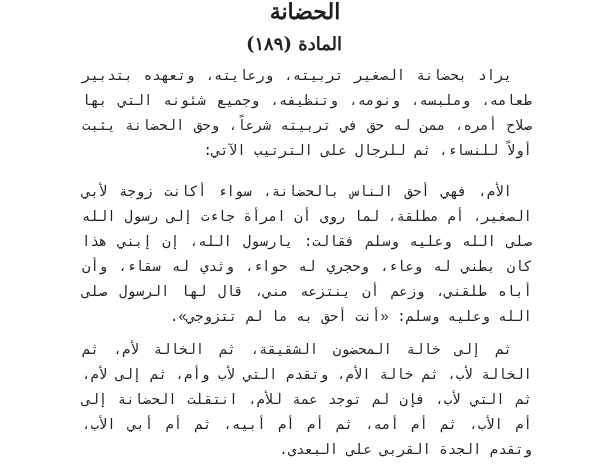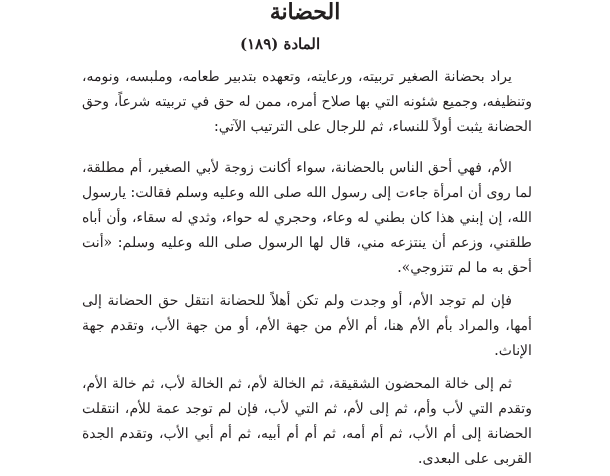--- a/index.html
+++ b/index.html
@@ -30,49 +30,49 @@
       width: 610px;
       text-align: center;
       font-size: 22px;
       font-weight: bold;
       line-height: 30px;
       direction: rtl;
     }
     .subtitle {
       position: absolute;
       top: 33px;
-      left: 0;
+      left: 14px;
       width: 560px;
       text-align: center;
-      font-size: 15px;
+      font-size: 18px;
       font-weight: bold;
       line-height: 22px;
       direction: rtl;
     }
     .body {
       position: absolute;
       top: 64px;
       left: 82px;
       width: 450px;
       direction: rtl;
       text-align: justify;
       font-size: 14px;
       line-height: 25px;
     }
     .para {
       margin: 0 0 8px 0;
       text-indent: 20px;
+      font-family: Liberation Mono, monospace;
     }
     .para.first { margin-bottom: 16px; }
   </style>
 </head>
 <body>
 
 <div class="page">
   <div class="title">الحضانة</div>
   <div class="subtitle">المادة (١٨٩)</div>
   <div class="body">
     <p class="para first">يراد بحضانة الصغير تربيته، ورعايته، وتعهده بتدبير طعامه، وملبسه، ونومه، وتنظيفه، وجميع شئونه التي بها صلاح أمره، ممن له حق في تربيته شرعاً، وحق الحضانة يثبت أولاً للنساء، ثم للرجال على الترتيب الآتي:</p>
     <p class="para">الأم، فهي أحق الناس بالحضانة، سواء أكانت زوجة لأبي الصغير، أم مطلقة، لما روى أن امرأة جاءت إلى رسول الله صلى الله وعليه وسلم فقالت: يارسول الله، إن إبني هذا كان بطني له وعاء، وحجري له حواء، وثدي له سقاء، وأن أباه طلقني، وزعم أن ينتزعه مني، قال لها الرسول صلى الله وعليه وسلم: «أنت أحق به ما لم تتزوجي».</p>
-    <p class="para">فإن لم توجد الأم، أو وجدت ولم تكن أهلاً للحضانة انتقل حق الحضانة إلى أمها، والمراد بأم الأم هنا، أم الأم من جهة الأم، أو من جهة الأب، وتقدم جهة الإناث.</p>
     <p class="para">ثم إلى خالة المحضون الشقيقة، ثم الخالة لأم، ثم الخالة لأب، ثم خالة الأم، وتقدم التي لأب وأم، ثم إلى لأم، ثم التي لأب، فإن لم توجد عمة للأم، انتقلت الحضانة إلى أم الأب، ثم أم أمه، ثم أم أم أبيه، ثم أم أبي الأب، وتقدم الجدة القربى على البعدى.</p>
   </div>
 </div>
 
 </body></html>

